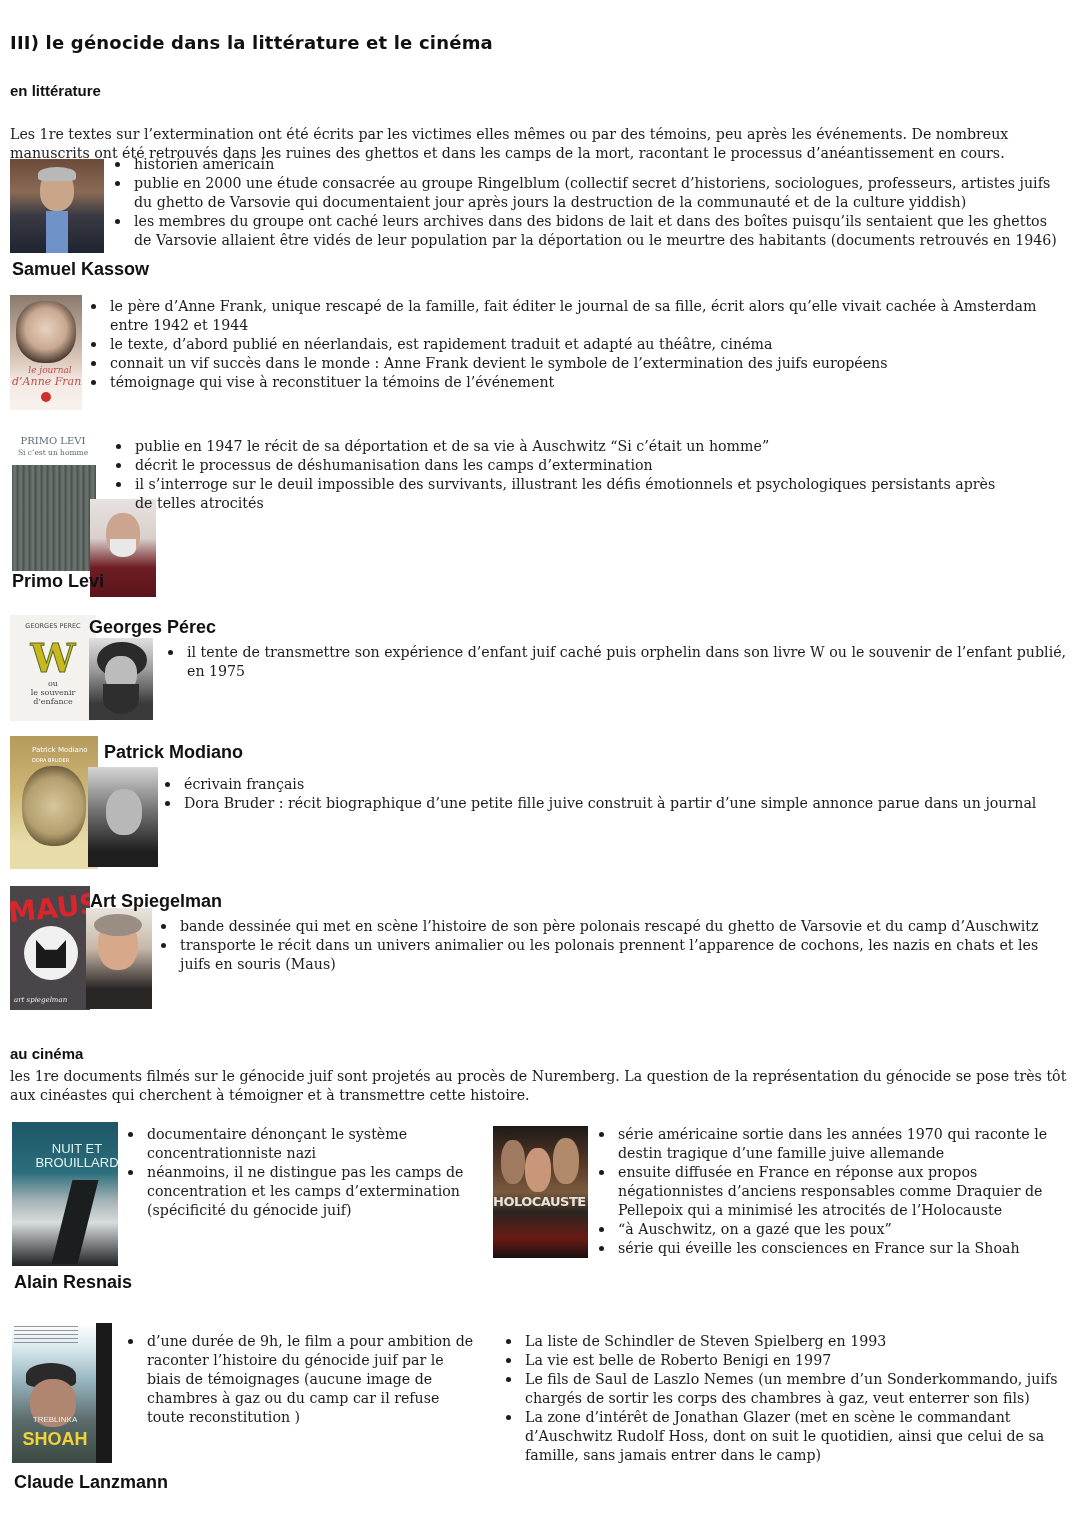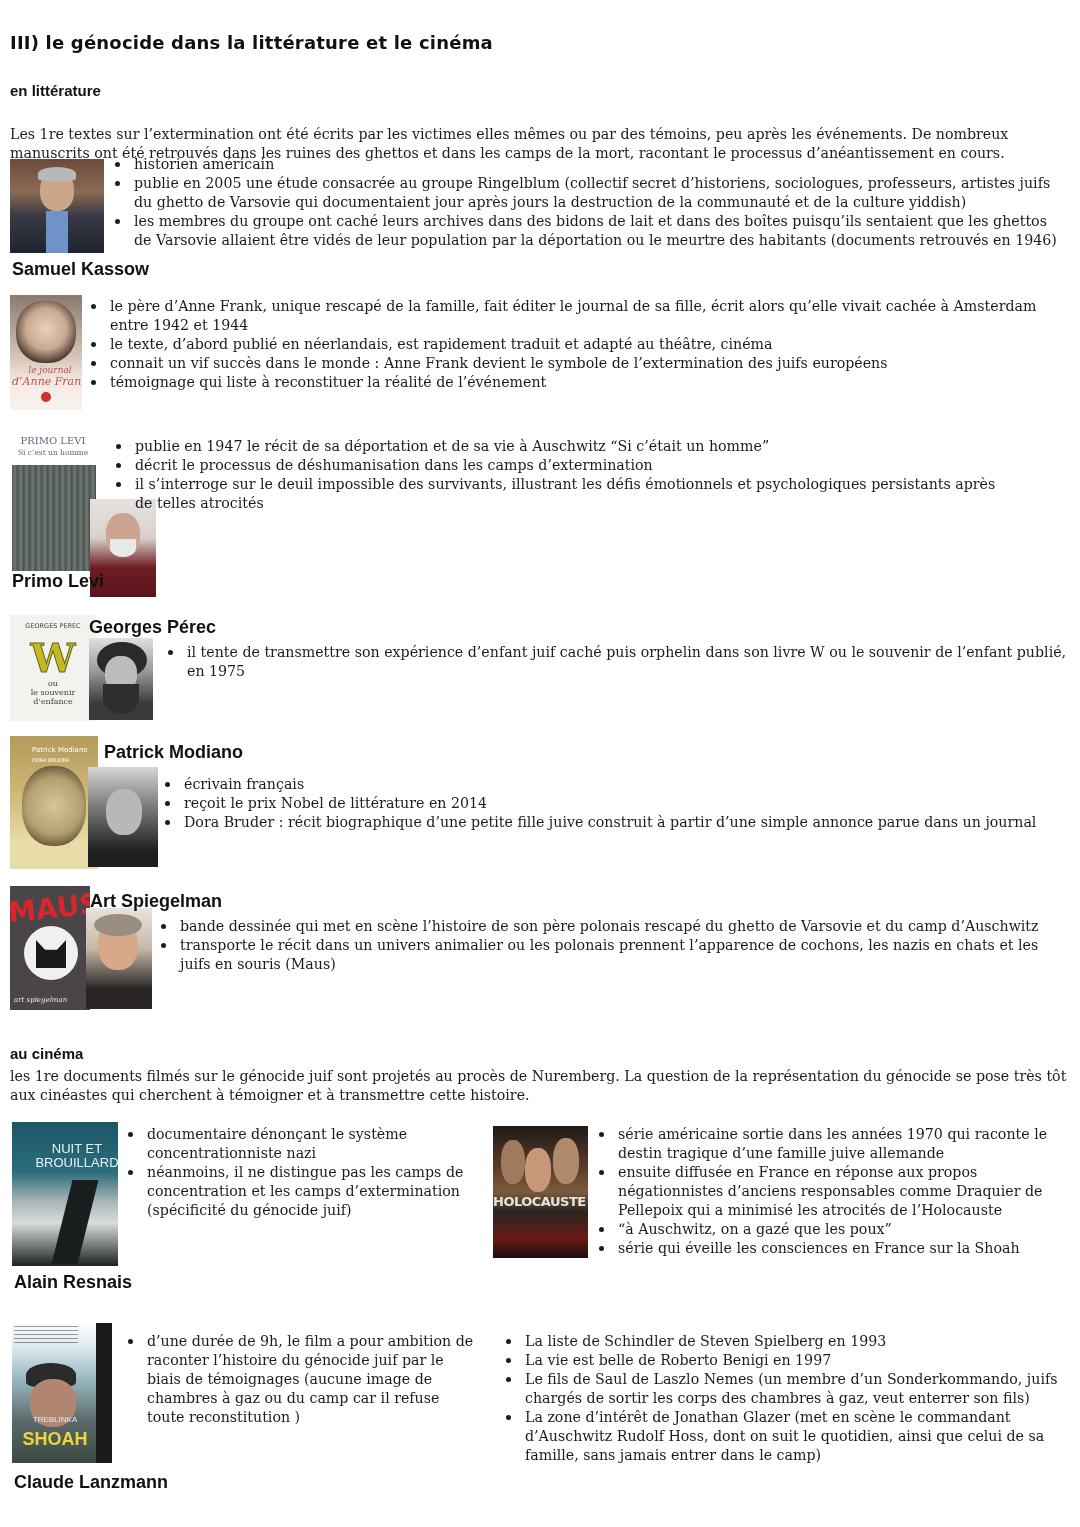--- a/index.html
+++ b/index.html
@@ -43,37 +43,37 @@
 </div>
 
 <div class="img" style="left:10px;top:159px;width:94px;height:94px;background:linear-gradient(180deg,#6b4a3a 0%,#8b6a55 35%,#3a3a44 60%,#1e2430 100%);">
   <div style="position:absolute;left:30px;top:12px;width:34px;height:40px;border-radius:45%;background:#c9a58a;"></div>
   <div style="position:absolute;left:28px;top:8px;width:38px;height:14px;border-radius:50% 50% 20% 20%;background:#b8b8b8;"></div>
   <div style="position:absolute;left:36px;top:52px;width:22px;height:42px;background:#6f93c8;"></div>
 </div>
 <div class="abs name" style="left:12px;top:259px;">Samuel Kassow</div>
 <ul class="abs bl" style="left:112px;top:155px;width:945px;">
   <li>historien américain</li>
-  <li>publie en 2005 une étude consacrée au groupe Ringelblum (collectif secret d’historiens, sociologues, professeurs, artistes juifs du ghetto de Varsovie qui documentaient jour après jours la destruction de la communauté et de la culture yiddish)</li>
+  <li>publie en 2000 une étude consacrée au groupe Ringelblum (collectif secret d’historiens, sociologues, professeurs, artistes juifs du ghetto de Varsovie qui documentaient jour après jours la destruction de la communauté et de la culture yiddish)</li>
   <li>les membres du groupe ont caché leurs archives dans des bidons de lait et dans des boîtes puisqu’ils sentaient que les ghettos de Varsovie allaient être vidés de leur population par la déportation ou le meurtre des habitants (documents retrouvés en 1946)</li>
 </ul>
 
 <div class="img" style="left:10px;top:295px;width:72px;height:115px;background:linear-gradient(180deg,#8a7a6e 0%,#d8c6b8 55%,#f3e9e3 75%,#f8f2ee 100%);">
   <div style="position:absolute;left:6px;top:6px;width:60px;height:62px;border-radius:45%;background:radial-gradient(circle at 50% 45%,#e8d2c0 0%,#c8a890 45%,#4a3a30 75%);"></div>
   <div class="cap" style="left:0;top:70px;width:80px;font-size:9px;font-style:italic;color:#c0504d;line-height:11px;">
     <div>le journal</div>
     <div style="font-size:11px;">d’Anne Frank</div>
   </div>
   <div style="position:absolute;left:31px;top:97px;width:10px;height:10px;border-radius:50%;background:#d0302a;"></div>
 </div>
 <ul class="abs bl" style="left:88px;top:297px;width:960px;">
   <li>le père d’Anne Frank, unique rescapé de la famille, fait éditer le journal de sa fille, écrit alors qu’elle vivait cachée à Amsterdam entre 1942 et 1944</li>
   <li>le texte, d’abord publié en néerlandais, est rapidement traduit et adapté au théâtre, cinéma</li>
   <li>connait un vif succès dans le monde : Anne Frank devient le symbole de l’extermination des juifs européens</li>
-  <li>témoignage qui liste à reconstituer la réalité de l’événement</li>
+  <li>témoignage qui vise à reconstituer la témoins de l’événement</li>
 </ul>
 
 <div class="img" style="left:10px;top:433px;width:86px;height:138px;background:#ffffff;">
   <div class="cap" style="left:0;top:2px;width:86px;font-size:10px;color:#5a6a78;line-height:12px;">
     <div>PRIMO LEVI</div>
     <div style="font-size:7.5px;">Si c’est un homme</div>
   </div>
   <div style="position:absolute;left:2px;top:32px;width:84px;height:106px;background:repeating-linear-gradient(90deg,#4b5350 0px,#6a726e 3px,#3b433f 6px),linear-gradient(180deg,#2f3531,#7a827e);opacity:0.95;"></div>
 </div>
 <div class="img" style="left:90px;top:499px;width:66px;height:98px;background:linear-gradient(180deg,#e6e2e0 0%,#d9d0cc 40%,#6e1d24 70%,#5a141b 100%);">
@@ -112,21 +112,20 @@
     <div style="font-size:5px;">DORA BRUDER</div>
   </div>
   <div style="position:absolute;left:12px;top:30px;width:64px;height:80px;border-radius:45%;background:radial-gradient(circle at 50% 50%,#d7c69a 0%,#b39f6e 55%,#5a4a30 85%);"></div>
 </div>
 <div class="img" style="left:88px;top:767px;width:70px;height:100px;background:linear-gradient(180deg,#d5d5d5 0%,#7a7a7a 40%,#1e1e1e 85%);">
   <div style="position:absolute;left:18px;top:22px;width:36px;height:46px;border-radius:45%;background:#b8b8b8;"></div>
 </div>
 <div class="abs name" style="left:104px;top:742px;">Patrick Modiano</div>
 <ul class="abs bl" style="left:162px;top:775px;width:900px;">
   <li>écrivain français</li>
-  <li>reçoit le prix Nobel de littérature en 2014</li>
   <li>Dora Bruder : récit biographique d’une petite fille juive construit à partir d’une simple annonce parue dans un journal</li>
 </ul>
 
 <div class="img" style="left:10px;top:886px;width:80px;height:124px;background:#4a4548;">
   <div class="cap" style="left:-2px;top:6px;width:84px;font-family:'DejaVu Sans',sans-serif;font-size:28px;font-weight:bold;color:#d8262c;transform:rotate(-6deg);">MAUS</div>
   <div style="position:absolute;left:14px;top:40px;width:54px;height:54px;border-radius:50%;background:#f0f0f0;"></div>
   <div style="position:absolute;left:26px;top:54px;width:30px;height:28px;background:#1a1a1a;clip-path:polygon(0 0,30% 35%,70% 35%,100% 0,100% 100%,0 100%);"></div>
   <div class="cap" style="left:4px;top:110px;width:70px;font-size:7px;color:#eee;text-align:left;font-style:italic;">art spiegelman</div>
 </div>
 <div class="img" style="left:86px;top:908px;width:66px;height:101px;background:linear-gradient(180deg,#e8e4de 0%,#c8b8a8 40%,#2a2626 80%);">

